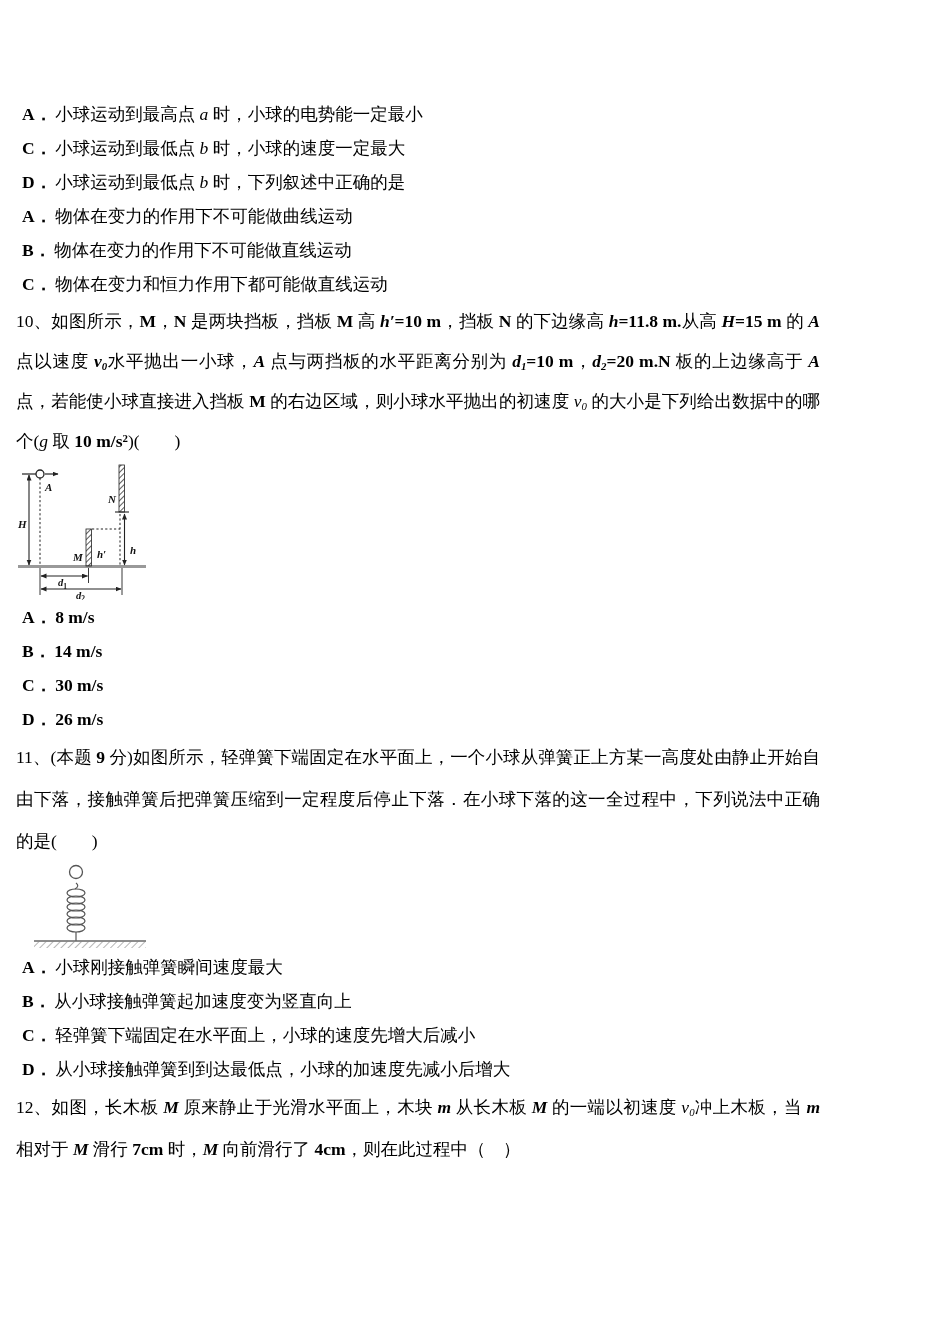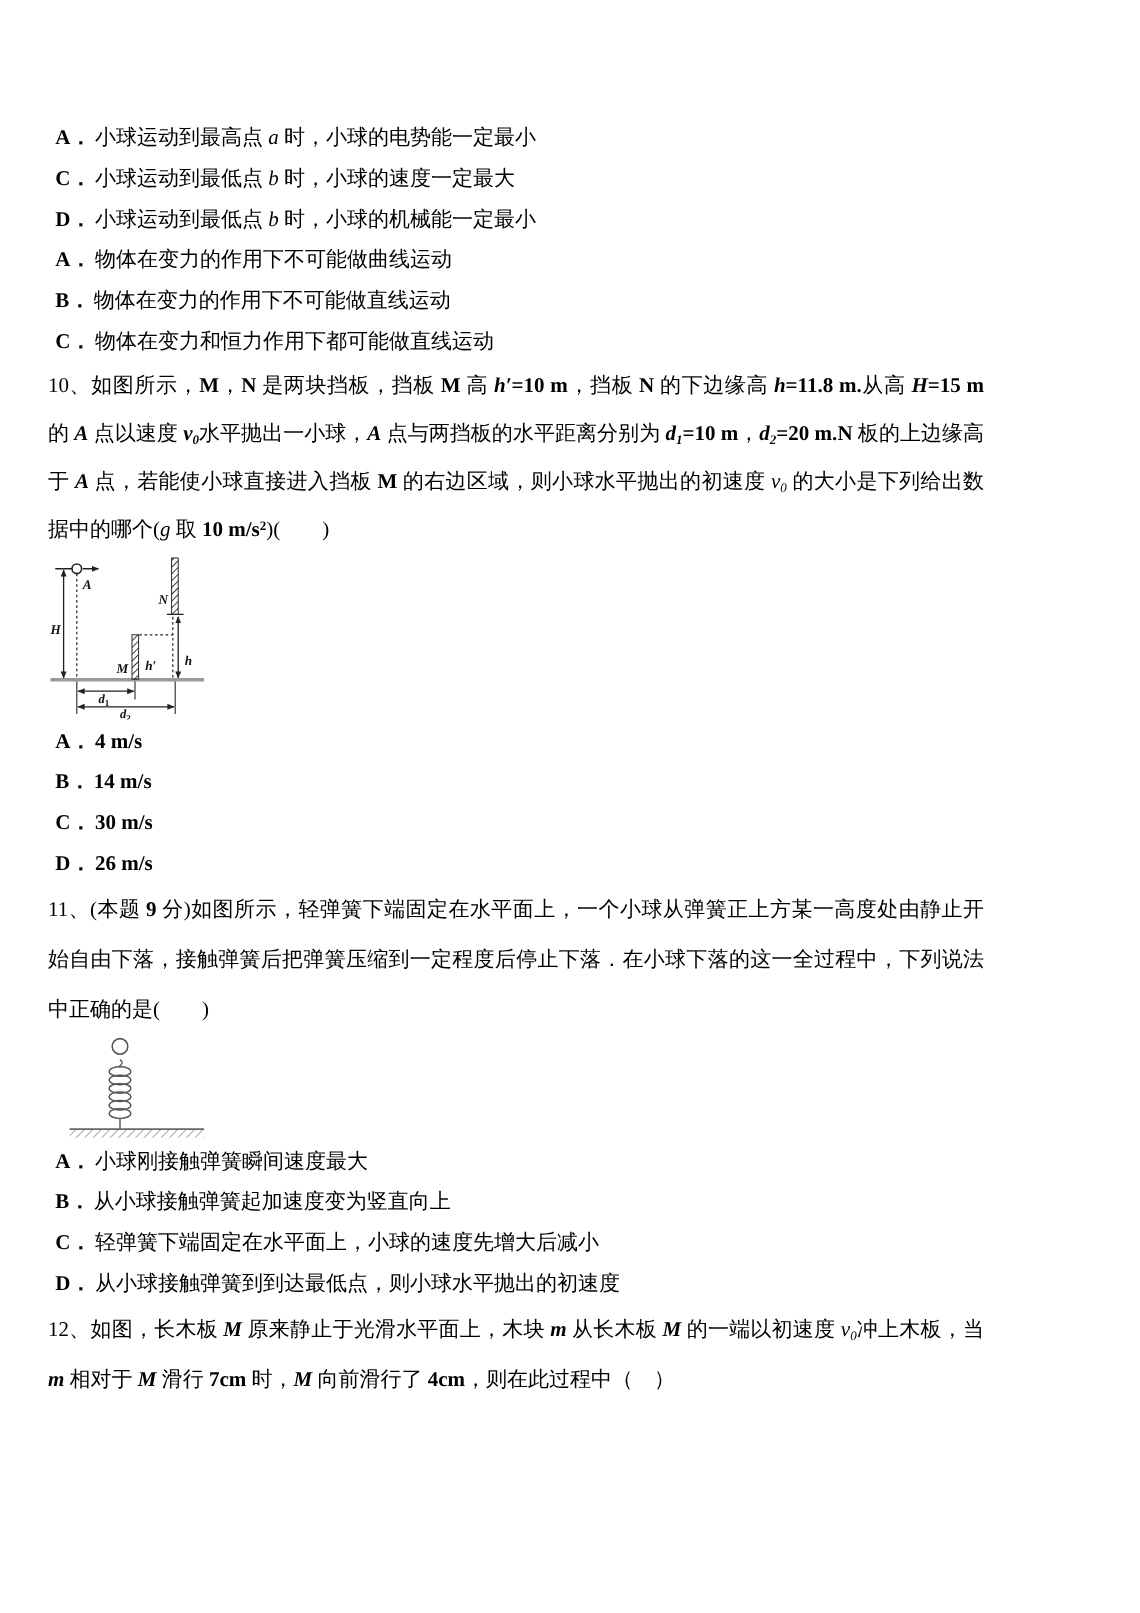--- a/index.html
+++ b/index.html
@@ -4,21 +4,21 @@
 <style>
   * { margin: 0; padding: 0; box-sizing: border-box; }
   html, body { background: #ffffff; }
   body {
     width: 950px; height: 1344px; overflow: hidden;
     font-family: "Liberation Serif", "DejaVu Serif", serif;
     color: #000000;
   }
   .page {
     width: 858px; height: 1344px;
-    padding: 97px 38px 0 40px;
+    padding: 97px 38px 0 16px;
     font-size: 17.5px;
     border-radius: 13px;
   }
   .opt { line-height: 34px; padding-left: 6px; white-space: nowrap; }
   .opt-label { font-weight: 700; margin-right: 3px; }
   .stem { line-height: 40px; text-align: justify; }
   .stem-b { line-height: 42px; text-align: justify; }
   .bd { font-weight: 700; }
   .it { font-style: italic; }
   sub, sup { font-size: 0.62em; line-height: 0; }
@@ -30,21 +30,21 @@
   svg text { font-family: "Liberation Serif", "DejaVu Serif", serif; }
 </style>
 </head>
 <body>
 
 <div class="page">
 
   <section>
     <p class="opt"><span class="opt-label">A．</span><span><span>小球运动到最高点 </span><span class="it">a</span><span> 时，小球的电势能一定最小</span></span></p>
     <p class="opt"><span class="opt-label">C．</span><span><span>小球运动到最低点 </span><span class="it">b</span><span> 时，小球的速度一定最大</span></span></p>
-    <p class="opt"><span class="opt-label">D．</span><span><span>小球运动到最低点 </span><span class="it">b</span><span> 时，小球的机械能一定最小</span></span></p>
+    <p class="opt"><span class="opt-label">D．</span><span><span>小球运动到最低点 </span><span class="it">b</span><span> 时，下列叙述中正确的是</span></span></p>
   </section>
 
   <section>
     <p class="opt"><span class="opt-label">A．</span><span><span>物体在变力的作用下不可能做曲线运动</span></span></p>
     <p class="opt"><span class="opt-label">B．</span><span><span>物体在变力的作用下不可能做直线运动</span></span></p>
     <p class="opt"><span class="opt-label">C．</span><span><span>物体在变力和恒力作用下都可能做直线运动</span></span></p>
   </section>
 
   <section>
     <p class="stem"><span><span>10、如图所示，</span><span class="bd">M</span><span>，</span><span class="bd">N</span><span> 是两块挡板，挡板 </span><span class="bd">M</span><span> 高 </span><span class="it bd">h′</span><span class="bd">=10 m</span><span>，挡板 </span><span class="bd">N</span><span> 的下边缘高 </span><span class="it bd">h</span><span class="bd">=11.8 m.</span><span>从高 </span><span class="it bd">H</span><span class="bd">=15 m</span><span> 的 </span><span class="it bd">A</span><span> 点以速度 </span><span class="it bd">v<sub>0</sub></span><span>水平抛出一小球，</span><span class="it bd">A</span><span> 点与两挡板的水平距离分别为 </span><span class="it bd">d<sub>1</sub></span><span class="bd">=10 m</span><span>，</span><span class="it bd">d<sub>2</sub></span><span class="bd">=20 m.</span><span class="bd">N</span><span> 板的上边缘高于 </span><span class="it bd">A</span><span> 点，若能使小球直接进入挡板 </span><span class="bd">M</span><span> 的右边区域，则小球水平抛出的初速度 </span><span class="it">v<sub>0</sub></span><span> 的大小是下列给出数据中的哪个(</span><span class="it">g</span><span> 取 </span><span class="bd">10 m/s<sup>2</sup></span><span>)(　　)</span></span></p>
@@ -92,21 +92,21 @@
       <line x1="72.5" y1="106" x2="72.5" y2="121" stroke="#222222" stroke-width="0.9"></line>
       <line x1="106" y1="106" x2="106" y2="133" stroke="#222222" stroke-width="0.9"></line>
 
       <line x1="25" y1="114" x2="71.5" y2="114" stroke="#222222" stroke-width="1.1" marker-start="url(#arrS)" marker-end="url(#arrE)"></line>
       <text x="42" y="124" font-size="10.5" font-weight="bold" fill="#111111"><tspan font-style="italic">d</tspan><tspan dy="2.5" font-size="7.5">1</tspan></text>
 
       <line x1="25" y1="127" x2="105" y2="127" stroke="#222222" stroke-width="1.1" marker-start="url(#arrS)" marker-end="url(#arrE)"></line>
       <text x="60" y="136.5" font-size="10.5" font-weight="bold" fill="#111111"><tspan font-style="italic">d</tspan><tspan dy="2.5" font-size="7.5">2</tspan></text>
     </svg>
 
-    <p class="opt"><span class="opt-label">A．</span><span><span class="bd">4 m/s</span></span></p>
+    <p class="opt"><span class="opt-label">A．</span><span><span class="bd">8 m/s</span></span></p>
     <p class="opt"><span class="opt-label">B．</span><span><span class="bd">14 m/s</span></span></p>
     <p class="opt"><span class="opt-label">C．</span><span><span class="bd">30 m/s</span></span></p>
     <p class="opt"><span class="opt-label">D．</span><span><span class="bd">26 m/s</span></span></p>
   </section>
 
   <section>
     <p class="stem-b"><span><span>11、(本题 </span><span class="bd">9</span><span> 分)如图所示，轻弹簧下端固定在水平面上，一个小球从弹簧正上方某一高度处由静止开始自由下落，接触弹簧后把弹簧压缩到一定程度后停止下落．在小球下落的这一全过程中，下列说法中正确的是(　　)</span></span></p>
 
     <svg class="fig fig-spring" width="130" height="88" viewBox="0 0 130 88">
       <defs>
@@ -125,20 +125,20 @@
         <ellipse cx="50" cy="66" rx="9" ry="4"></ellipse>
         <line x1="50" y1="70" x2="50" y2="79"></line>
       </g>
       <line x1="8" y1="79" x2="120" y2="79" stroke="#666666" stroke-width="1.4"></line>
       <rect x="8" y="79.5" width="112" height="6.5" fill="url(#hatchB)"></rect>
     </svg>
 
     <p class="opt"><span class="opt-label">A．</span><span><span>小球刚接触弹簧瞬间速度最大</span></span></p>
     <p class="opt"><span class="opt-label">B．</span><span><span>从小球接触弹簧起加速度变为竖直向上</span></span></p>
     <p class="opt"><span class="opt-label">C．</span><span><span>轻弹簧下端固定在水平面上，小球的速度先增大后减小</span></span></p>
-    <p class="opt"><span class="opt-label">D．</span><span><span>从小球接触弹簧到到达最低点，则小球水平抛出的初速度</span></span></p>
+    <p class="opt"><span class="opt-label">D．</span><span><span>从小球接触弹簧到到达最低点，小球的加速度先减小后增大</span></span></p>
   </section>
 
   <section>
     <p class="stem-b"><span><span>12、如图，长木板 </span><span class="it bd">M</span><span> 原来静止于光滑水平面上，木块 </span><span class="it bd">m</span><span> 从长木板 </span><span class="it bd">M</span><span> 的一端以初速度 </span><span class="it">v<sub>0</sub></span><span>冲上木板，当 </span><span class="it bd">m</span><span> 相对于 </span><span class="it bd">M</span><span> 滑行 </span><span class="bd">7cm</span><span> 时，</span><span class="it bd">M</span><span> 向前滑行了 </span><span class="bd">4cm</span><span>，则在此过程中（　）</span></span></p>
   </section>
 
 </div>
 
 </body></html>

